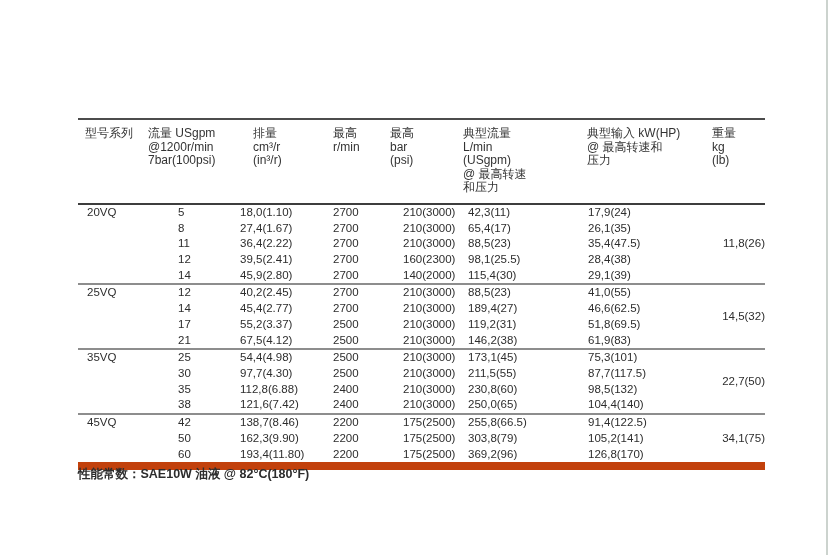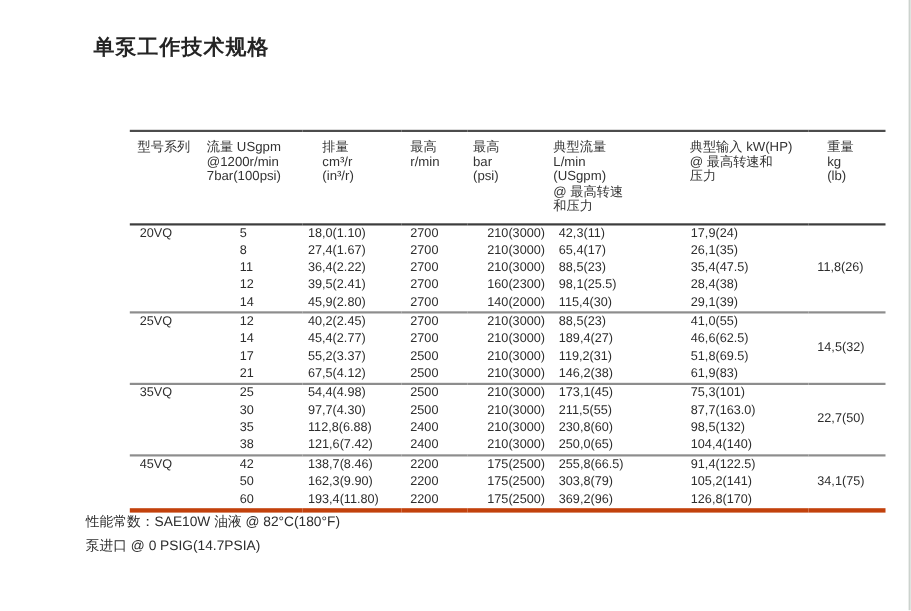--- a/index.html
+++ b/index.html
@@ -29,22 +29,21 @@
     color: #242424;
   }
   table.spec-table {
     position: absolute;
     left: 78px;
     top: 118px;
     width: 687px;
     border-collapse: collapse;
     table-layout: fixed;
     border-top: 2px solid #4c4c4c;
-    border-bottom: 4px solid #c2410c;
-    margin-left: 40px;
+    border-bottom: 8px solid #c2410c;
   }
   thead th {
     text-align: left;
     vertical-align: top;
     font-weight: normal;
     font-size: 12px;
     color: #333333;
     padding: 7px 0 8px 0;
     border-bottom: 2px solid #3d3d3d;
   }
@@ -70,35 +69,35 @@
   .h7 { padding-left: 7px; }
   .h8 { padding-left: 17px; }
   
   .c1 { padding-left: 9px; }
   .c2 { padding-left: 38px; }
   .c3 { padding-left: 5px; }
   .c4 { padding-left: 8px; }
   .c5 { padding-left: 18px; }
   .c6 { padding-left: 8px; }
   .c7 { padding-left: 8px; }
-  .c8 { padding-left: 8px; }
+  .c8 { padding-left: 8px; text-align: right; }
   .notes {
     position: absolute;
     left: 78px;
     top: 464px;
     font-size: 12.5px;
     color: #2d2d2d;
+    font-weight: bold;
   }
   .note-line { line-height: 21.5px; white-space: nowrap; }
 </style>
 </head>
 <body>
 
 <div class="page">
-  <h1 class="title">单泵工作技术规格</h1>
 
   <table class="spec-table">
     <colgroup>
       <col style="width:62px">
       <col style="width:95px">
       <col style="width:90px">
       <col style="width:60px">
       <col style="width:75px">
       <col style="width:120px">
       <col style="width:115px">
@@ -233,21 +232,21 @@
           <td class="c6">173,1(45)</td>
           <td class="c7">75,3(101)</td>
           <td class="weight c8" rowspan="4">22,7(50)</td>
         </tr>
         <tr>
           <td class="c2">30</td>
           <td class="c3">97,7(4.30)</td>
           <td class="c4">2500</td>
           <td class="c5">210(3000)</td>
           <td class="c6">211,5(55)</td>
-          <td class="c7">87,7(163.0)</td>
+          <td class="c7">87,7(117.5)</td>
         </tr>
         <tr>
           <td class="c2">35</td>
           <td class="c3">112,8(6.88)</td>
           <td class="c4">2400</td>
           <td class="c5">210(3000)</td>
           <td class="c6">230,8(60)</td>
           <td class="c7">98,5(132)</td>
         </tr>
         <tr>
@@ -282,15 +281,14 @@
           <td class="c4">2200</td>
           <td class="c5">175(2500)</td>
           <td class="c6">369,2(96)</td>
           <td class="c7">126,8(170)</td>
         </tr>
       </tbody>
   </table>
 
   <div class="notes" id="notes">
       <div class="note-line">性能常数：SAE10W 油液 @ 82°C(180°F)</div>
-      <div class="note-line">泵进口 @ 0 PSIG(14.7PSIA)</div>
     </div>
 </div>
 
 </body></html>

